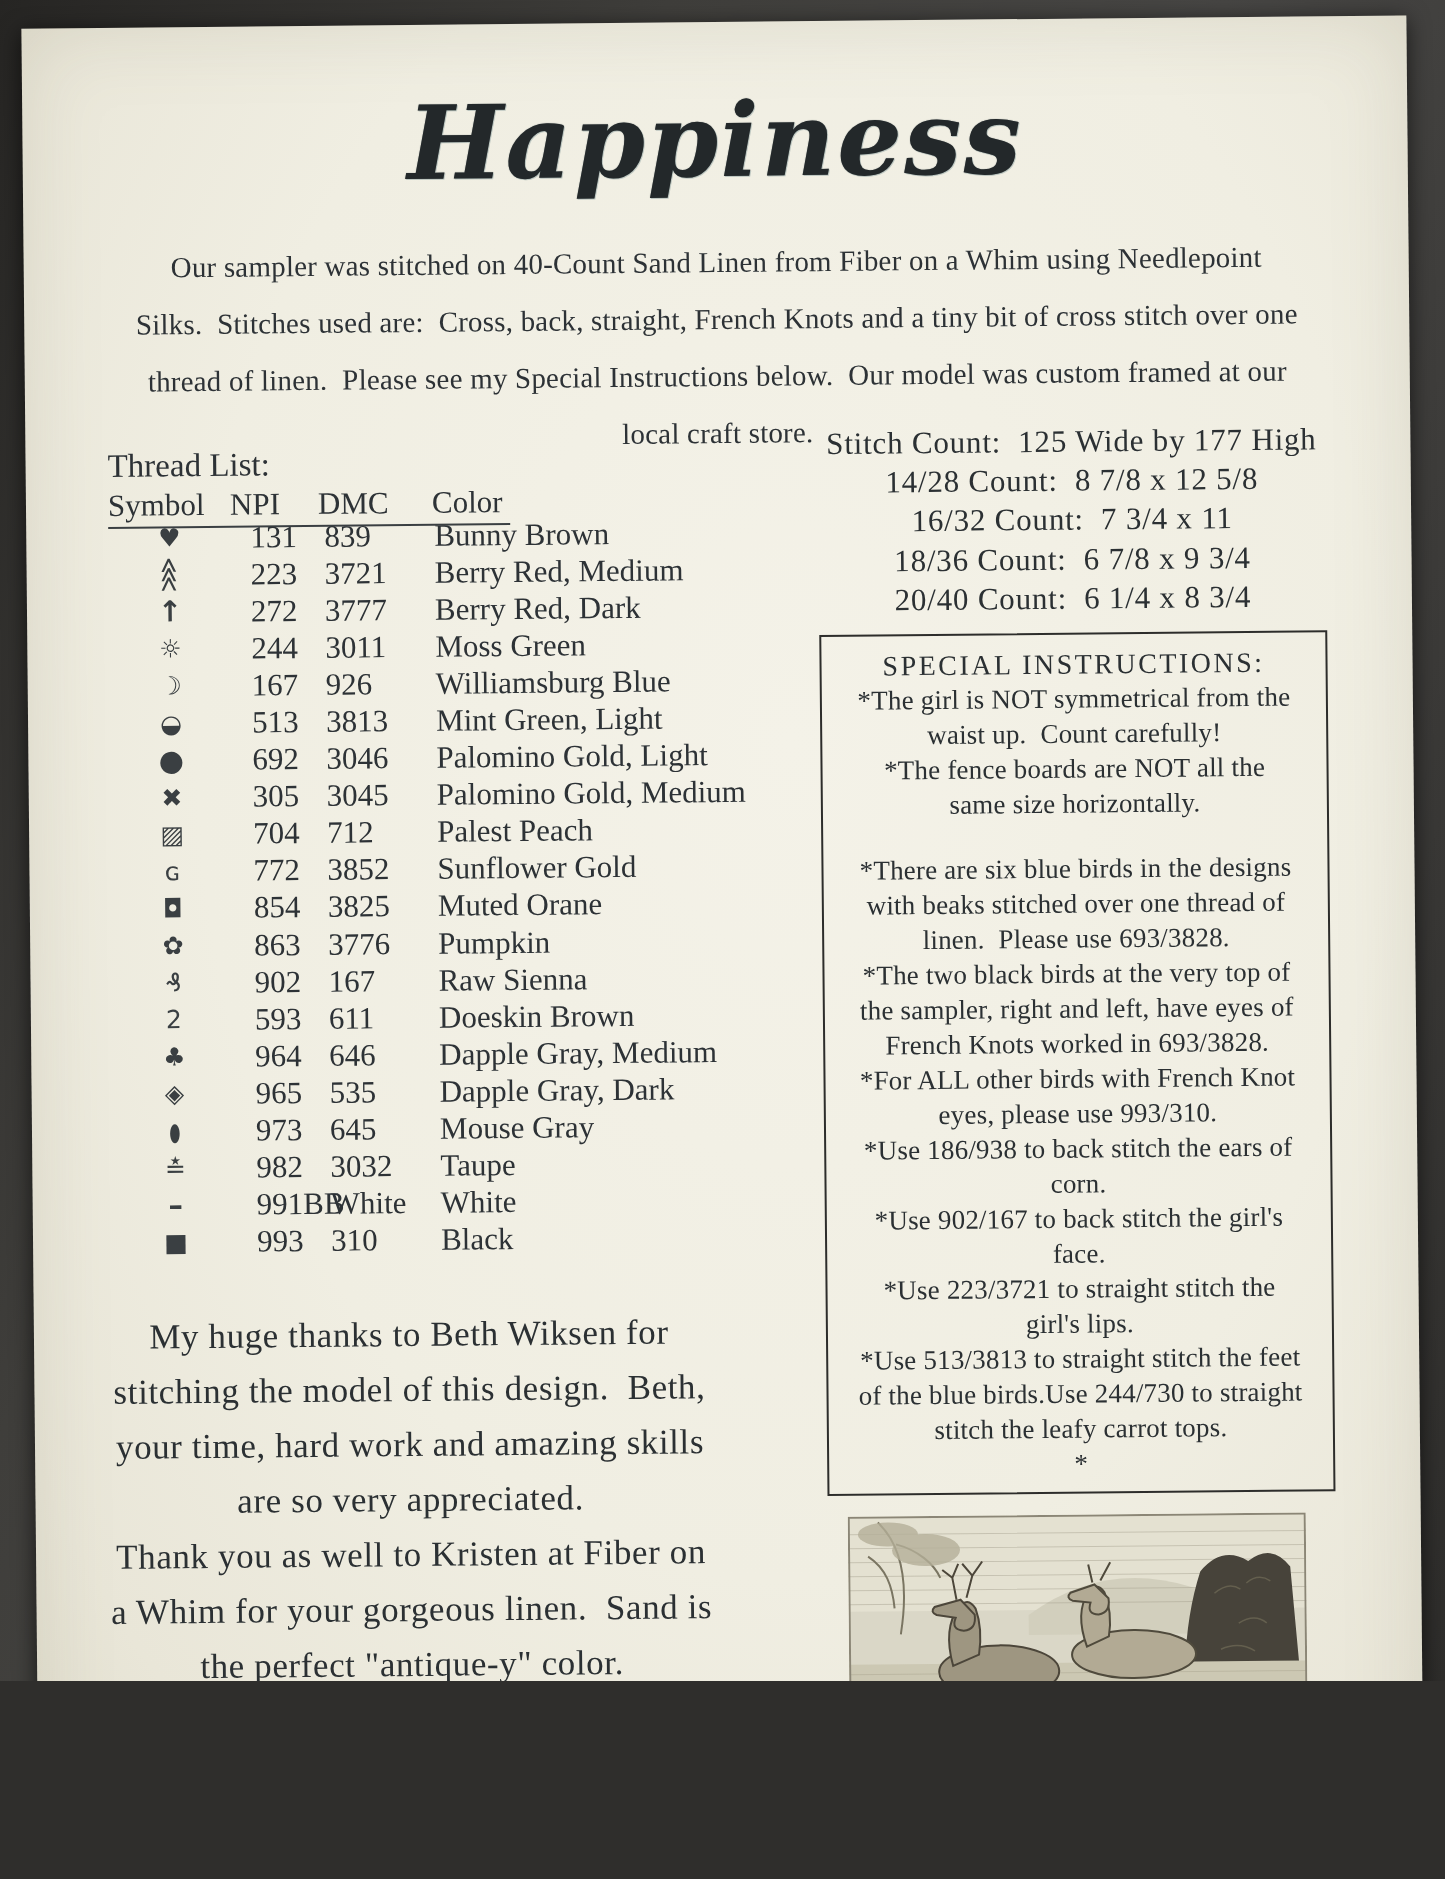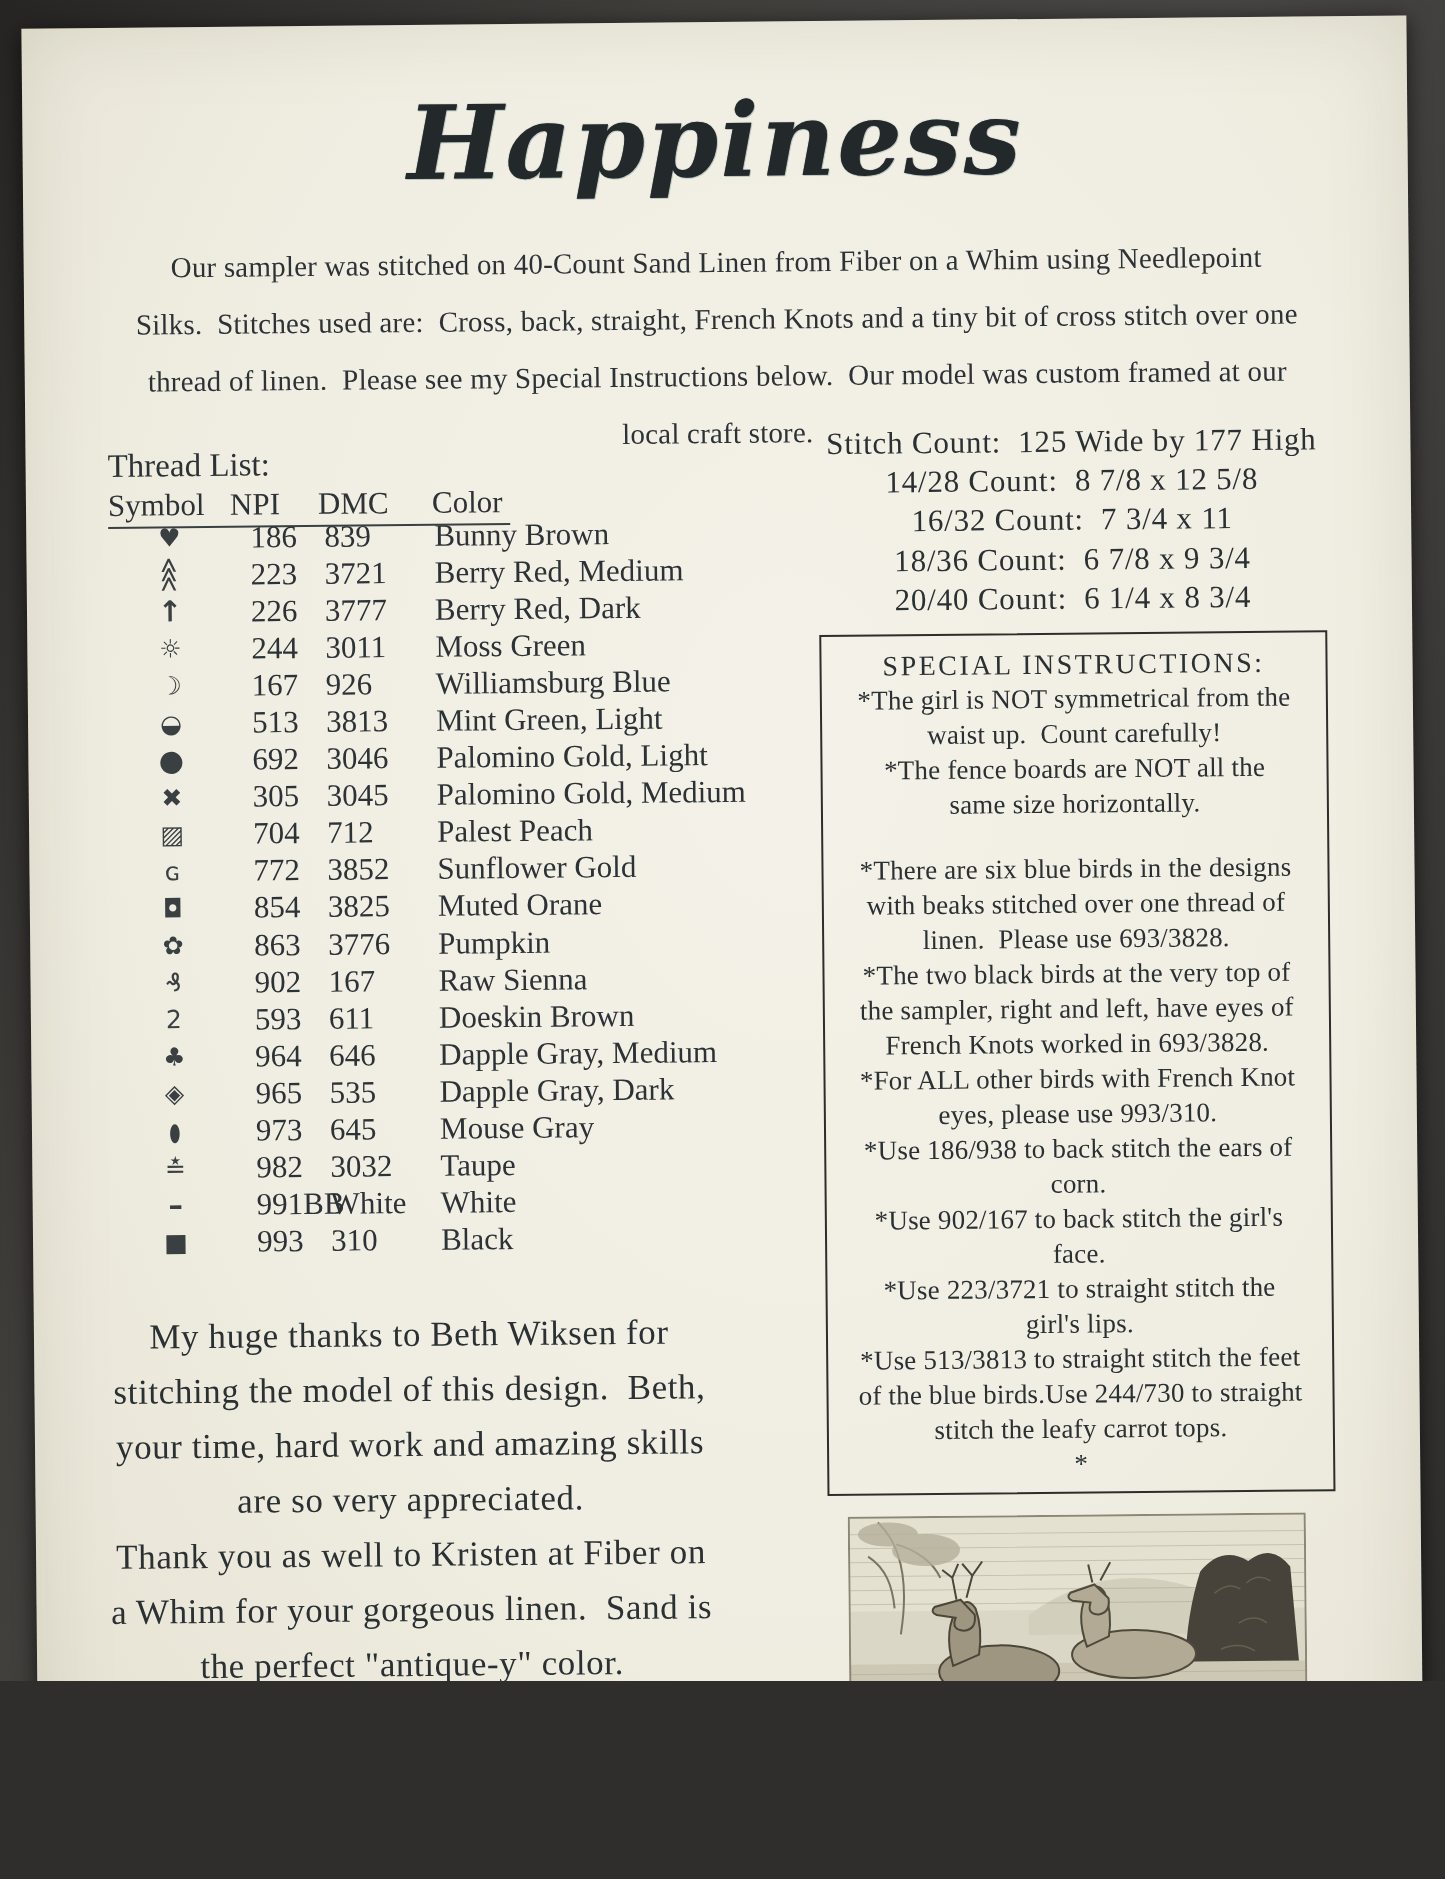--- a/index.html
+++ b/index.html
@@ -75,33 +75,33 @@
     <div class="thread-heading">Thread List:</div>
     <div class="tl-header" id="tl-header">
         <span>Symbol</span>
         <span>NPI</span>
         <span>DMC</span>
         <span>Color</span>
       </div>
     <div class="tl-rows" id="tl-rows">
         <div class="tl-row">
           <span class="cell-sym"><span class="g ">♥</span></span>
-          <span class="cell-npi">186</span>
+          <span class="cell-npi">131</span>
           <span class="cell-dmc">839</span>
           <span class="cell-color">Bunny Brown</span>
         </div>
         <div class="tl-row">
           <span class="cell-sym"><span class="g rot90">⋘</span></span>
           <span class="cell-npi">223</span>
           <span class="cell-dmc">3721</span>
           <span class="cell-color">Berry Red, Medium</span>
         </div>
         <div class="tl-row">
           <span class="cell-sym"><span class="g bold-glyph">↑</span></span>
-          <span class="cell-npi">226</span>
+          <span class="cell-npi">272</span>
           <span class="cell-dmc">3777</span>
           <span class="cell-color">Berry Red, Dark</span>
         </div>
         <div class="tl-row">
           <span class="cell-sym"><span class="g ">☼</span></span>
           <span class="cell-npi">244</span>
           <span class="cell-dmc">3011</span>
           <span class="cell-color">Moss Green</span>
         </div>
         <div class="tl-row">

